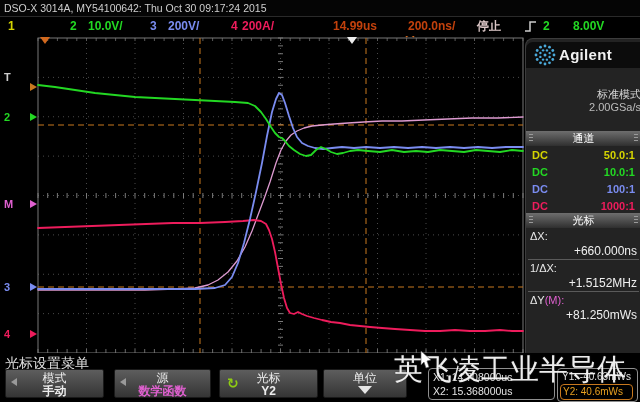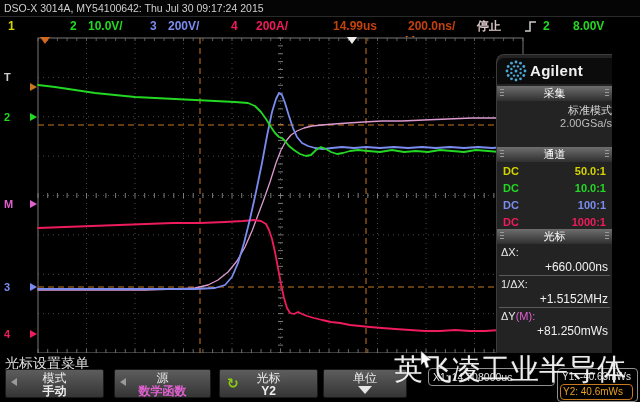--- a/index.html
+++ b/index.html
@@ -10,22 +10,22 @@
   .row1{position:absolute;left:0;top:0;width:640px;height:17px;background:#050505;
     border-bottom:1px solid #2a2a2a;font-size:10.5px;color:#cfcfcf;line-height:16px;padding-left:4px;}
   
   .row2{position:absolute;left:0;top:17px;width:640px;height:19px;background:#000;font-size:12px;font-weight:bold;}
   .row2 span{position:absolute;top:2px;line-height:15px;}
   .c-y{color:#d4d400}.c-g{color:#23d823}.c-b{color:#7a8cf0}.c-r{color:#ee1c5c}
   .c-m{color:#e060d0}.c-o{color:#e8a020}.c-w{color:#c2410c}
   
   #plot-svg{position:absolute;left:0;top:36px;}
   
-  .sidebar{position:absolute;left:496px;top:38px;width:116px;height:322px;background:#232323;
-    border:1px solid #3c3c3c;border-right:none;border-radius:8px 0 0 8px;font-size:11px;margin-top:16px;}
+  .sidebar{position:absolute;left:525px;top:38px;width:116px;height:322px;background:#232323;
+    border:1px solid #3c3c3c;border-right:none;border-radius:8px 0 0 8px;font-size:11px;}
   .sb-abs{position:absolute;left:0;width:100%;}
   .logo-row{top:3px;height:26px;background:#0c0c0c;border-radius:7px 0 0 0;}
   .logo-text{position:absolute;left:33px;top:4px;font-size:15px;font-weight:bold;color:#f0f0f0;letter-spacing:.3px;}
   .sec-head{height:15px;background:linear-gradient(#6e6e6e,#2f2f2f);color:#fff;text-align:center;
     line-height:15px;font-size:11px;position:absolute;left:0;width:100%;}
   .grip{position:absolute;top:3px;width:4px;height:9px;
     background:repeating-linear-gradient(to bottom,#9a9a9a 0 1px,transparent 1px 3px);}
   .grip.l{left:3px}.grip.r{right:3px}
   .sb-center{text-align:right;}
   .sb-row{position:absolute;left:0;width:100%;padding:0 6px;display:flex;justify-content:space-between;font-weight:bold;}
@@ -52,31 +52,31 @@
     white-space:nowrap;z-index:60;pointer-events:none;text-shadow:0 0 2px rgba(60,60,60,.6);}
   .mouse-cursor{position:absolute;left:420px;top:351px;z-index:70;}
   .trig-icon{position:absolute;left:524px;top:3px;}
 </style>
 </head>
 <body>
 
 <div class="screen">
 
   <div class="row1">
-    <span>DSO-X 3014A, MY54100642: Thu Jul 30 09:17:24 2015</span>
+    <span>DSO-X 3014A, MY54100642: Thu Oct 30 09:17:24 2015</span>
   </div>
 
   <div class="row2">
     <span class="c-y" style="left:8px">1</span>
     <span class="c-g" style="left:70px">2</span>
     <span class="c-g" style="left:88px">10.0V/</span>
     <span class="c-b" style="left:150px">3</span>
     <span class="c-b" style="left:168px">200V/</span>
     <span class="c-r" style="left:231px">4</span>
-    <span class="c-r" style="left:256px">200A/</span>
+    <span class="c-r" style="left:242px">200A/</span>
     <span class="c-w" style="left:333px">14.99us</span>
     <span class="c-w" style="left:408px">200.0ns/</span>
     <span style="left:477px;color:#ddc8c8">停止</span>
     <svg class="trig-icon" width="14" height="13">
       <polyline points="1,11 6,11 6,2 12,2" fill="none" stroke="#cccccc" stroke-width="1.5"></polyline>
     </svg>
     <span class="c-g" style="left:543px">2</span>
     <span class="c-g" style="left:573px">8.00V</span>
   </div>
 
@@ -336,25 +336,20 @@
           <circle cx="11.052908288456749" cy="17.605304970014426" r="1.2" fill="#4aa8d8"></circle>
           <circle cx="8.366755873446335" cy="14.879640620904956" r="1.2" fill="#4aa8d8"></circle>
           <circle cx="8.394695029985574" cy="11.052908288456749" r="1.2" fill="#4aa8d8"></circle>
           <circle cx="11.120359379095046" cy="8.366755873446333" r="1.2" fill="#4aa8d8"></circle>
           <circle cx="14.947091711543253" cy="8.394695029985575" r="1.2" fill="#4aa8d8"></circle>
           <circle cx="17.633244126553667" cy="11.120359379095046" r="1.2" fill="#4aa8d8"></circle>
           <circle cx="13" cy="13" r="1.5" fill="#4aa8d8"></circle>
         </svg>
       <span class="logo-text">Agilent</span>
     </div>
-    <div class="sec-head" style="top:31px">
-      <span class="grip l"></span>
-      <span>采集</span>
-      <span class="grip r"></span>
-    </div>
     <div class="sb-abs sb-center" style="top:48px;color:#d8d8d8">标准模式</div>
     <div class="sb-abs sb-center" style="top:62px;color:#bdbdbd">2.00GSa/s</div>
 
     <div class="sec-head" style="top:92px">
       <span class="grip l"></span>
       <span>通道</span>
       <span class="grip r"></span>
     </div>
     <div class="sb-row c-y" style="top:110px">
       <span>DC</span>
@@ -406,20 +401,21 @@
       <div class="sk-top">光标</div>
       <div class="sk-bot">Y2</div>
     </div>
     <div class="softkey" style="left:323px;width:84px">
       <div class="sk-top">单位</div>
       <span class="sk-down"></span>
     </div>
 
     <div class="readout-box" style="left:428px;width:127px">
       <div class="ro-line"><span>X1:</span> <span>14.708000us</span></div>
+      <div class="ro-line"><span>X2:</span> <span>15.368000us</span></div>
     </div>
     <div class="readout-box" style="left:557px;width:81px;font-size:10px">
       <div class="ro-line"><span>Y1:</span> <span>-40.63mWs</span></div>
       <div class="ro-line y2-line c-o"><span>Y2:</span> <span>40.6mWs</span></div>
     </div>
   </div>
 
   <div class="watermark">英飞凌工业半导体</div>
   <svg class="mouse-cursor" width="14" height="18">
     <polygon points="1,0 1,14 4,11 6,17 9,16 7,10 11,9" fill="#fff" stroke="#555" stroke-width="0.6"></polygon>

